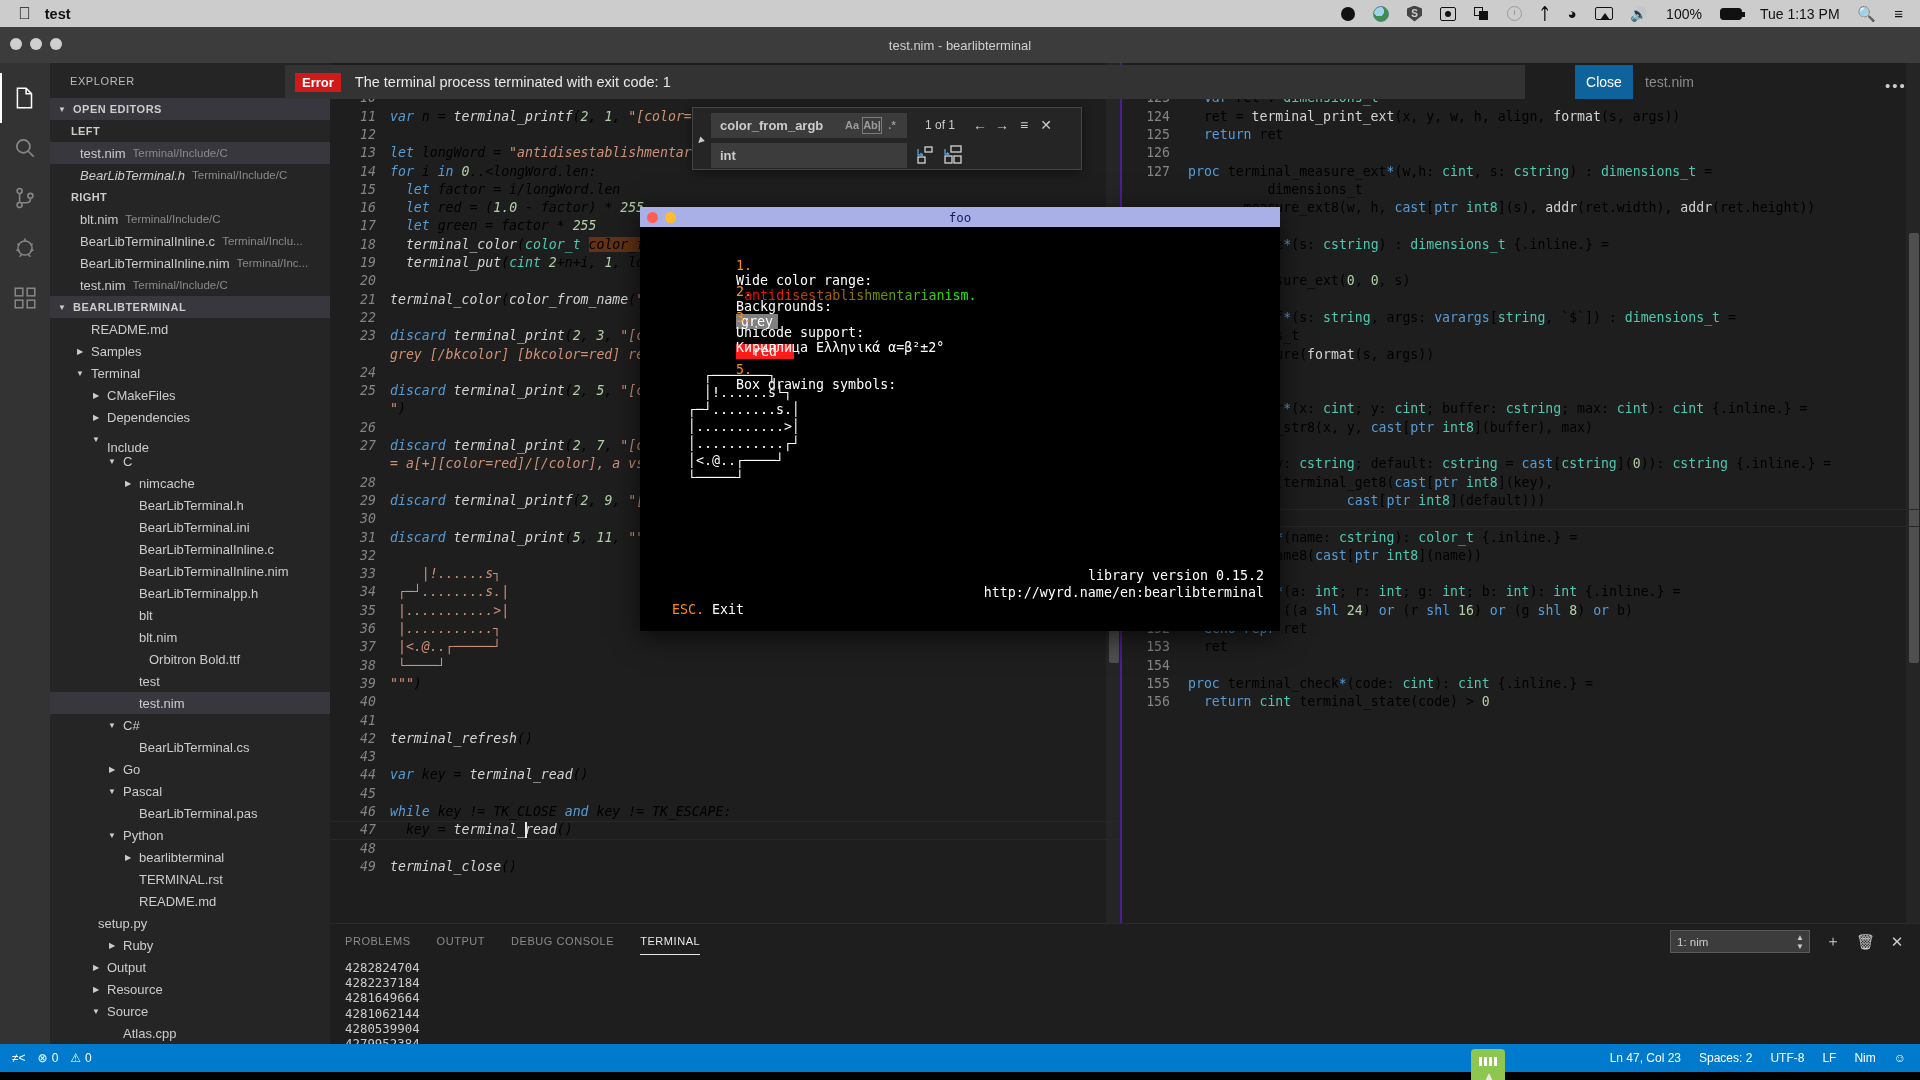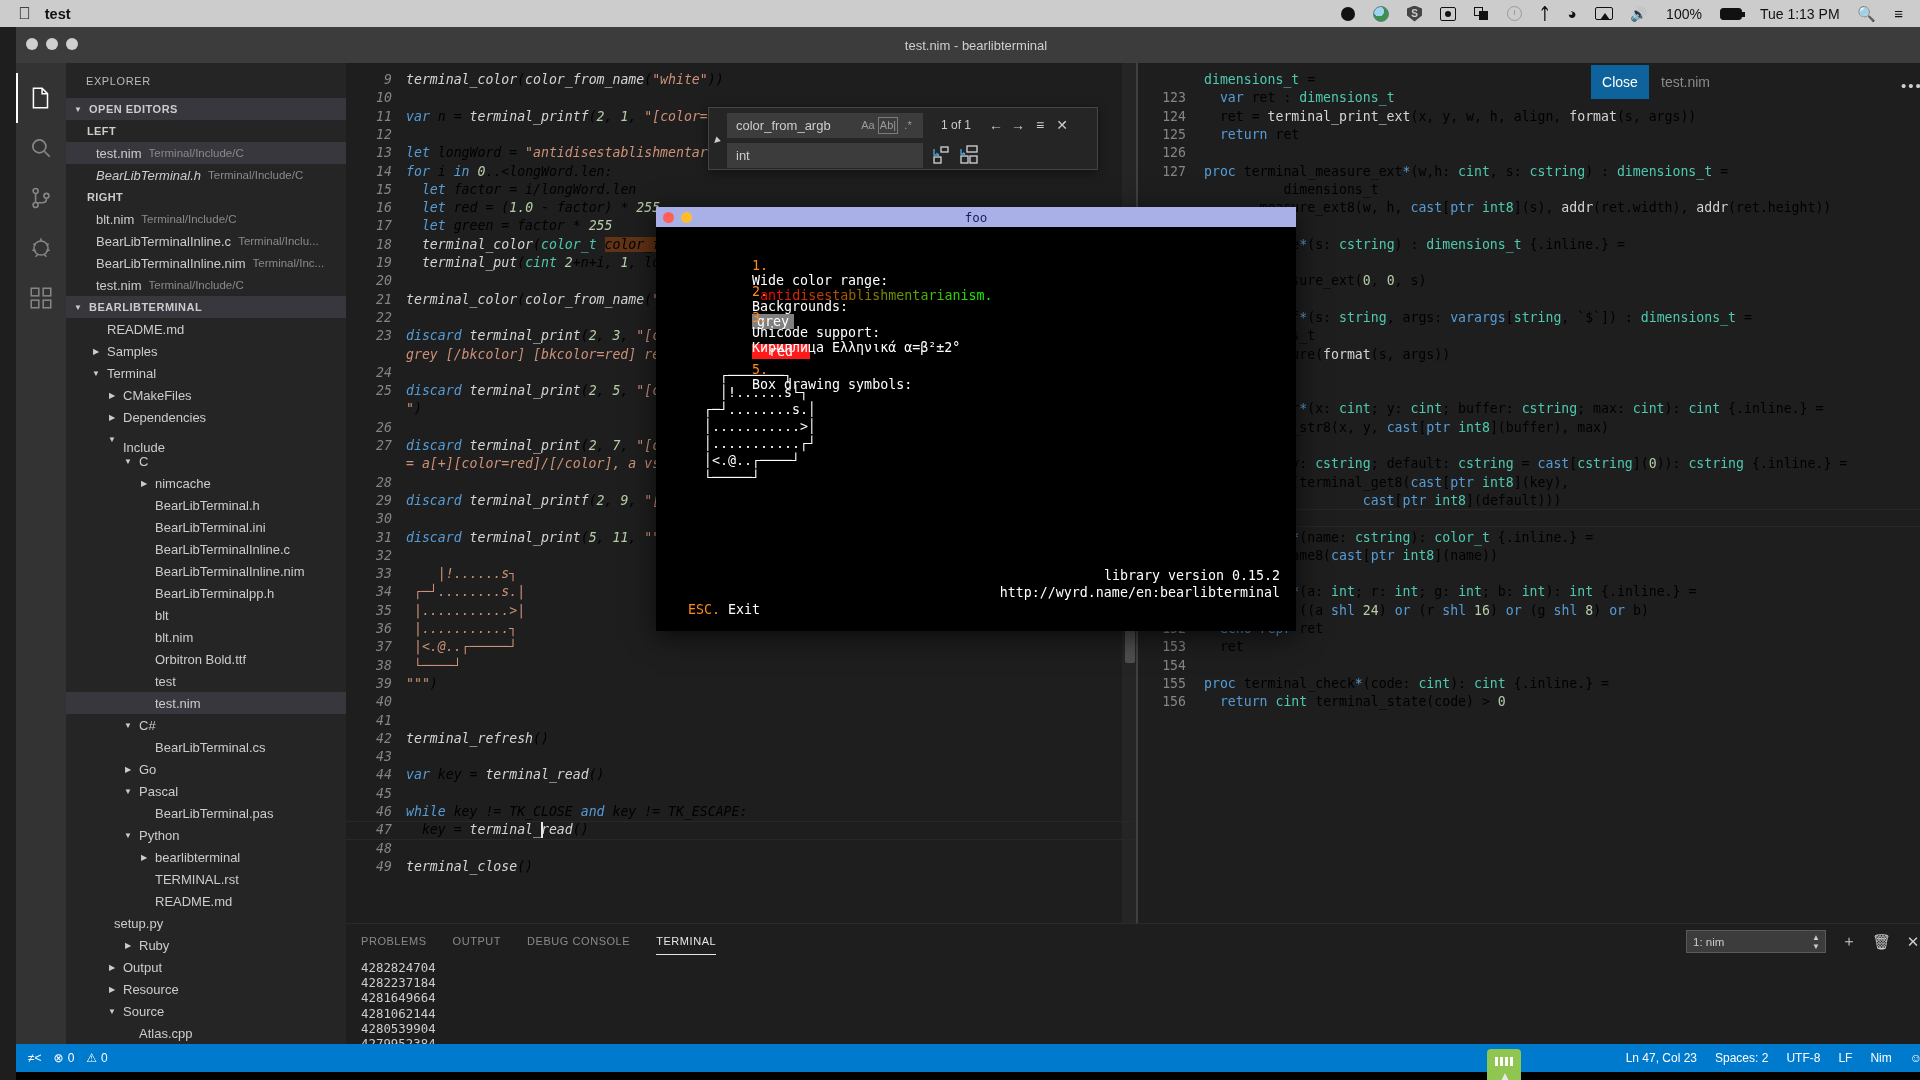--- a/index.html
+++ b/index.html
@@ -37,21 +37,21 @@
   .mb-airplay:after{content:"";position:absolute;left:4px;top:5px;border-left:5px solid transparent;
                     border-right:5px solid transparent;border-bottom:7px solid #111;}
   .mb-batt { width:22px;height:12px;border:1.6px solid #111;border-radius:3px;position:relative;
              display:flex;align-items:center; }
   .mb-batt:after{content:"";position:absolute;right:-4px;top:3px;width:2.5px;height:5px;background:#111;}
   .mb-batt i{display:block;width:100%;height:100%;background:#111;}
   .mb-search { font-size:15px; }
   .mb-list { font-size:15px; }
 
   
-  #vscode { position:absolute; left:16px; top:27px; width:1692px; height:1053px; background:#404040; }
+  #vscode { position:absolute; left:0; top:27px; width:1692px; height:1053px; background:#4c1d95; }
 
   
   #titlebar { position:absolute; left:0; top:0; width:1920px; height:36px; background:#3c3c3c;
               display:flex; align-items:center; justify-content:center; }
   #traffic { position:absolute; left:10px; top:11px; display:flex; gap:8px; }
   #traffic span { width:12px;height:12px;border-radius:50%;background:#cfcfcf;display:block; }
   #title-text { font-size:13px; color:#cfcfcf; }
 
   
   #activitybar { position:absolute; left:0; top:36px; width:50px; height:1017px; background:#333333;
@@ -106,21 +106,21 @@
   
   #find { position:absolute; left:692px; top:80px; width:390px; height:63px; background:#252526;
           border:1px solid #454545; box-shadow:0 2px 8px rgba(0,0,0,.5); z-index:40;
           display:flex; }
   #find .leftcol { width:18px; position:relative; }
   #find .leftcol .tgl { position:absolute; left:4px; top:28px; font-size:8px; color:#ccc;
                         transform:rotate(-45deg); }
   #find .rows { flex:1; padding:4px 0 0 0; }
   .frow { display:flex; align-items:center; height:26px; margin-bottom:4px; }
   .fbox { background:#3c3c3c; border:1px solid #3c3c3c; height:25px; display:flex; align-items:center;
-          padding:0 4px 0 8px; font-size:13px; color:#cccccc; }
+          padding:0 4px 0 8px; font-size:13px; color:#cccccc;font-weight:bold; }
   .fbox.main { width:196px; }
   .fbox.repl { width:196px; }
   .fbox .val { flex:1; }
   .fbox .opt { width:20px; text-align:center; font-size:11px; color:#9b9b9b; }
   .fbox .opt.boxed { border:1px solid #7a7a7a; height:17px; line-height:15px; }
   .fcount { font-size:12px; color:#cccccc; margin:0 0 0 18px; width:44px; }
   .fbtn { width:22px; text-align:center; font-size:14px; color:#cccccc; }
   .ficon { width:20px; height:20px; margin-left:8px; position:relative; }
 
   
@@ -388,21 +388,21 @@
         <div class="tree-row" style="padding-left: 72px;">
           <span class="tw none">▶</span>
           <span style="margin-left: 5px;">blt</span>
         </div>
         <div class="tree-row" style="padding-left: 72px;">
           <span class="tw none">▶</span>
           <span style="margin-left: 5px;">blt.nim</span>
         </div>
         <div class="tree-row" style="padding-left: 72px;">
           <span class="tw none">▶</span>
-          <span style="margin-left: 5px;">Orbitron Bold.ttf</span>
+          <span style="margin-left: 15px;">Orbitron Bold.ttf</span>
         </div>
         <div class="tree-row" style="padding-left: 72px;">
           <span class="tw none">▶</span>
           <span style="margin-left: 5px;">test</span>
         </div>
         <div class="tree-row sel" style="padding-left: 72px;">
           <span class="tw none">▶</span>
           <span style="margin-left: 5px;">test.nim</span>
         </div>
         <div class="tree-row" style="padding-left: 56px;">
@@ -530,20 +530,24 @@
               <path d="M4 7.5L6 9.5"></path>
               <rect x="8" y="1" width="10" height="6" stroke="#d4d4d4"></rect>
             <rect x="2" y="11" width="7" height="7" stroke="#d4d4d4"></rect>
               <rect x="11" y="11" width="7" height="7" stroke="#d4d4d4"></rect>
           </svg>
         </span>
       </div>
     </div>
   </div>
 
+  <div id="errbar">
+    <span class="badge">Error</span>
+    <span class="msg">The terminal process terminated with exit code: 1</span>
+  </div>
   <div id="err-close">Close</div>
   <div id="err-file">test.nim</div>
   <div id="err-dots">•••</div>
 
   <div id="blt">
     <div id="blt-bar">
       <span class="dot red"></span>
       <span class="dot yel"></span>
       <span class="ttl">foo</span>
     </div>

